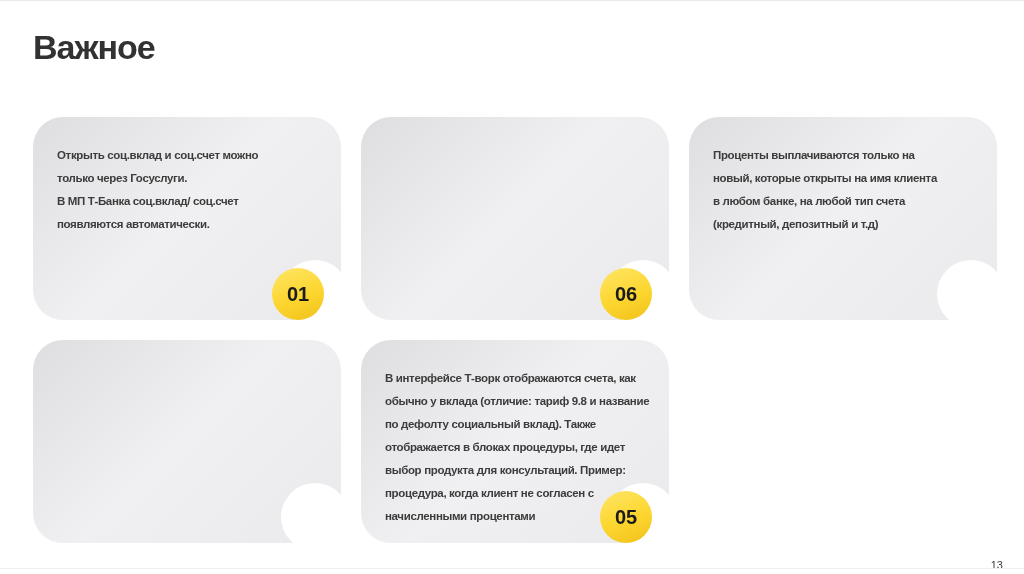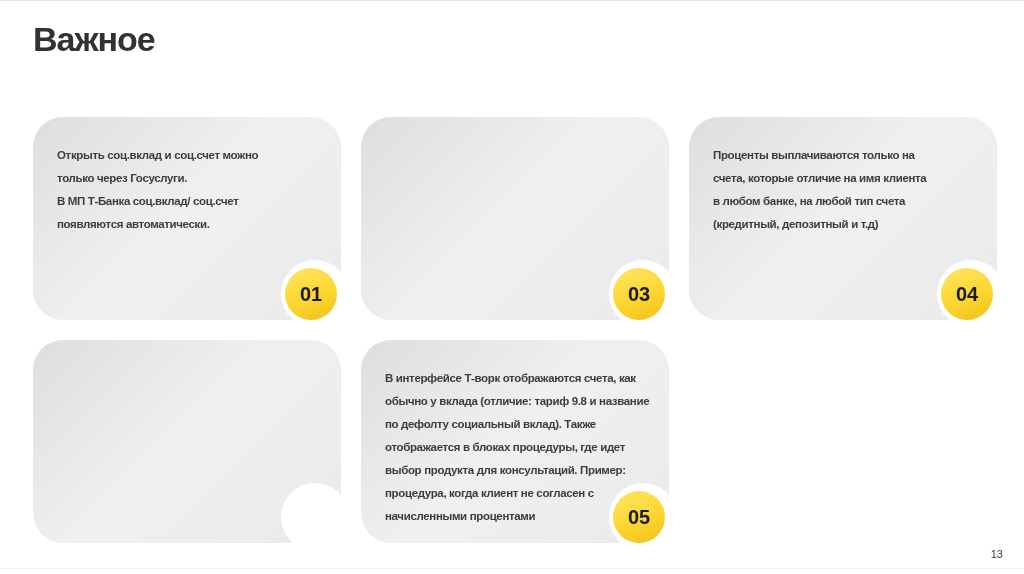--- a/index.html
+++ b/index.html
@@ -13,21 +13,21 @@
   }
   .hairline-top {
     position: absolute; left: 0; top: 0; width: 1024px; height: 1px;
     background: #e9e9eb;
   }
   .hairline-bottom {
     position: absolute; left: 0; top: 568px; width: 1024px; height: 1px;
     background: #efeff1;
   }
   .slide-title {
-    position: absolute; left: 33px; top: 20px;
+    position: absolute; left: 33px; top: 28px;
     font-size: 34px; font-weight: 700; line-height: 38px;
     letter-spacing: -1px; color: #323232;
   }
   .cards-grid {
     position: absolute; left: 33px; top: 117px;
     display: grid;
     grid-template-columns: repeat(3, 308px);
     grid-auto-rows: 203px;
     column-gap: 20px; row-gap: 20px;
   }
@@ -42,30 +42,30 @@
     font-size: 11.5px; font-weight: 700; line-height: 23px;
     letter-spacing: -0.35px;
     color: #3c3c3c;
   }
   .badge-notch {
     position: absolute; right: -8px; bottom: -8px;
     width: 68px; height: 68px; border-radius: 50%;
     background: #ffffff;
   }
   .number-badge {
-    position: absolute; right: 4px; bottom: 0;
+    position: absolute; right: 17px; bottom: 0;
     width: 52px; height: 52px; border-radius: 50%;
     background: linear-gradient(160deg, #ffe566 0%, #fcd62f 55%, #f0c11a 100%);
     display: flex; align-items: center; justify-content: center;
   }
   .number-badge span {
     font-size: 20px; font-weight: 700; color: #1b1b1b; letter-spacing: 0;
   }
   .page-number {
-    position: absolute; right: 21px; bottom: 14px;
+    position: absolute; right: 21px; bottom: 3px;
     font-size: 11px; font-weight: 400; color: #3a3a3a;
   }
 </style>
 </head>
 <body>
 
 <div class="hairline-top"></div>
 
 <h1 class="slide-title">Важное</h1>
 
@@ -79,33 +79,30 @@
     <div class="badge-notch"></div>
     <div class="number-badge">
       <span>01</span>
     </div>
   </div>
 
 
   <div class="card">
     <div class="badge-notch"></div>
     <div class="number-badge">
-      <span>03</span>
+      <span>06</span>
     </div>
   </div>
 
   <div class="card">
     <p class="card-text">Проценты выплачиваются только на
-счета, которые отличие на имя клиента
+новый, которые открыты на имя клиента
 в любом банке, на любой тип счета
 (кредитный, депозитный и т.д)</p>
     <div class="badge-notch"></div>
-    <div class="number-badge">
-      <span>04</span>
-    </div>
   </div>
 
   <div class="card">
     <div class="badge-notch"></div>
   </div>
 
   <div class="card">
     <p class="card-text">В интерфейсе Т-ворк отображаются счета, как
 обычно у вклада (отличие: тариф 9.8 и название
 по дефолту социальный вклад). Также

